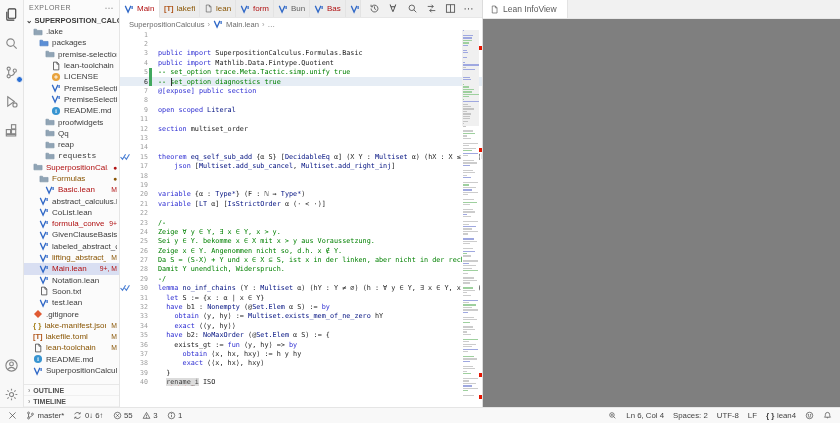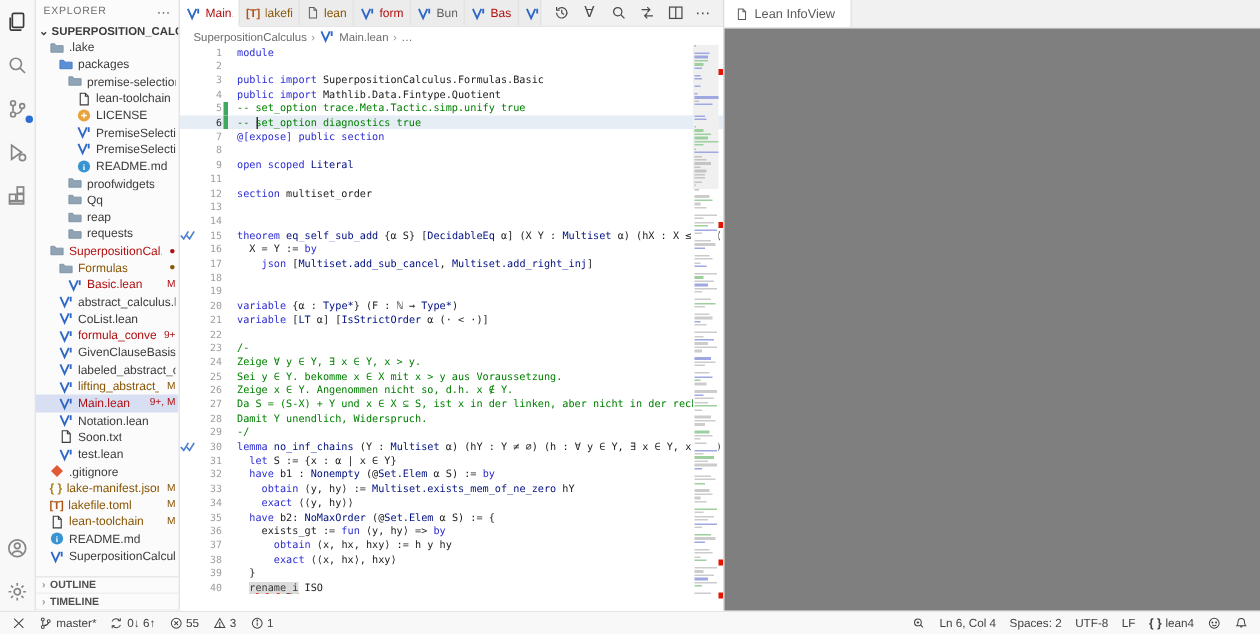--- a/index.html
+++ b/index.html
@@ -241,21 +241,21 @@
           <span class="tree-label">Qq</span>
         </div>
         <div class="tree-row" style="padding-left: 21px;">
           <span class="icon">
             <svg width="10" height="10" viewBox="0 0 16 16">
               <path d="M1.5 3.5 h4 l1.5 2 h7.5 v7 h-13 Z" fill="#90a4b5" stroke="#7d93a6" stroke-width="1"></path>
             </svg>
           </span>
           <span class="tree-label">reap</span>
         </div>
-        <div class="tree-row" style="padding-left: 21px;">
+        <div class="tree-row" style="padding-left: 21px; font-family: Liberation Mono, monospace;">
           <span class="icon">
             <svg width="10" height="10" viewBox="0 0 16 16">
               <path d="M1.5 3.5 h4 l1.5 2 h7.5 v7 h-13 Z" fill="#90a4b5" stroke="#7d93a6" stroke-width="1"></path>
             </svg>
           </span>
           <span class="tree-label">requests</span>
         </div>
         <div class="tree-row" style="padding-left: 9px;">
           <span class="icon">
             <svg width="10" height="10" viewBox="0 0 16 16">
@@ -544,38 +544,37 @@
             <path d="M2 3 L6.5 13 L11 3"></path>
             <path d="M13 3 v5"></path>
           </svg>
         </span>
         <span>Main.lean</span>
         <span class="bc-sep">›</span>
         <span>…</span>
       </div>
     <div class="codearea">
       <div id="code-lines">
-          <div class="code-line"><span class="glyph"></span><span class="lnum">1</span><span class="chg"><span class="bar"></span></span><span class="ltext"><span class="s-k">module</span></span></div>
+          <div class="code-line"><span class="glyph"></span><span class="lnum">1</span><span class="chg"><span class="bar"></span></span></div>
           <div class="code-line"><span class="glyph"></span><span class="lnum">2</span><span class="chg"><span class="bar"></span></span><span class="ltext"></span></div>
           <div class="code-line"><span class="glyph"></span><span class="lnum">3</span><span class="chg"><span class="bar"></span></span><span class="ltext"><span class="s-k">public import</span><span class="s-p"> SuperpositionCalculus.Formulas.Basic</span></span></div>
           <div class="code-line"><span class="glyph"></span><span class="lnum">4</span><span class="chg"><span class="bar"></span></span><span class="ltext"><span class="s-k">public import</span><span class="s-p"> Mathlib.Data.Fintype.Quotient</span></span></div>
           <div class="code-line"><span class="glyph"></span><span class="lnum">5</span><span class="chg changed"><span class="bar"></span></span><span class="ltext"><span class="s-c">-- set_option trace.Meta.Tactic.simp.unify true</span></span></div>
           <div class="code-line current"><span class="glyph"></span><span class="lnum cur">6</span><span class="chg changed"><span class="bar"></span></span><span class="ltext"><span class="s-c">-- set_option diagnostics true</span></span><span class="cursor-caret" style="left: 51.3px;"></span></div>
           <div class="code-line"><span class="glyph"></span><span class="lnum">7</span><span class="chg"><span class="bar"></span></span><span class="ltext"><span class="s-a">@[expose]</span><span class="s-k"> public section</span></span></div>
           <div class="code-line"><span class="glyph"></span><span class="lnum">8</span><span class="chg"><span class="bar"></span></span><span class="ltext"></span></div>
           <div class="code-line"><span class="glyph"></span><span class="lnum">9</span><span class="chg"><span class="bar"></span></span><span class="ltext"><span class="s-k">open scoped</span><span class="s-v"> Literal</span></span></div>
           <div class="code-line"><span class="glyph"></span><span class="lnum">11</span><span class="chg"><span class="bar"></span></span><span class="ltext"></span></div>
           <div class="code-line"><span class="glyph"></span><span class="lnum">12</span><span class="chg"><span class="bar"></span></span><span class="ltext"><span class="s-k">section</span><span class="s-p"> multiset_order</span></span></div>
           <div class="code-line"><span class="glyph"></span><span class="lnum">13</span><span class="chg"><span class="bar"></span></span><span class="ltext"></span></div>
           <div class="code-line"><span class="glyph"></span><span class="lnum">14</span><span class="chg"><span class="bar"></span></span></div>
           <div class="code-line"><span class="glyph"><svg width="11" height="8" viewBox="0 0 18 12" fill="none" stroke="#4a7fd4" stroke-width="2">
                 <path d="M1 6 l3.5 4 L10 1"></path>
                 <path d="M8 6 l3.5 4 L17 1"></path>
               </svg></span><span class="lnum">15</span><span class="chg"><span class="bar"></span></span><span class="ltext"><span class="s-k">theorem</span><span class="s-v"> eq_self_sub_add</span><span class="s-p"> {α S} [</span><span class="s-v">DecidableEq</span><span class="s-p"> α] (X Y : </span><span class="s-v">Multiset</span><span class="s-p"> α) (hX : X ≤ S) (h</span></span></div>
-          <div class="code-line"><span class="glyph"></span><span class="lnum">16</span><span class="chg"><span class="bar"></span></span><span class="ltext"><span class="s-p">  X = Y := </span><span class="s-k">by</span></span></div>
           <div class="code-line"><span class="glyph"></span><span class="lnum">17</span><span class="chg"><span class="bar"></span></span><span class="ltext"><span class="s-k">    json</span><span class="s-p"> [</span><span class="s-v">Multiset.add_sub_cancel</span><span class="s-p">, </span><span class="s-v">Multiset.add_right_inj</span><span class="s-p">]</span></span></div>
           <div class="code-line"><span class="glyph"></span><span class="lnum">18</span><span class="chg"><span class="bar"></span></span><span class="ltext"></span></div>
           <div class="code-line"><span class="glyph"></span><span class="lnum">19</span><span class="chg"><span class="bar"></span></span><span class="ltext"></span></div>
           <div class="code-line"><span class="glyph"></span><span class="lnum">20</span><span class="chg"><span class="bar"></span></span><span class="ltext"><span class="s-k">variable</span><span class="s-p"> {α : </span><span class="s-v">Type*</span><span class="s-p">} (F : ℕ → </span><span class="s-v">Type*</span><span class="s-p">)</span></span></div>
           <div class="code-line"><span class="glyph"></span><span class="lnum">21</span><span class="chg"><span class="bar"></span></span><span class="ltext"><span class="s-k">variable</span><span class="s-p"> [</span><span class="s-v">LT</span><span class="s-p"> α] [</span><span class="s-v">IsStrictOrder</span><span class="s-p"> α (· &lt; ·)]</span></span></div>
           <div class="code-line"><span class="glyph"></span><span class="lnum">22</span><span class="chg"><span class="bar"></span></span><span class="ltext"></span></div>
           <div class="code-line"><span class="glyph"></span><span class="lnum">23</span><span class="chg"><span class="bar"></span></span><span class="ltext"><span class="s-c">/-</span></span></div>
           <div class="code-line"><span class="glyph"></span><span class="lnum">24</span><span class="chg"><span class="bar"></span></span><span class="ltext"><span class="s-c">Zeige ∀ y ∈ Y, ∃ x ∈ Y, x &gt; y.</span></span></div>
           <div class="code-line"><span class="glyph"></span><span class="lnum">25</span><span class="chg"><span class="bar"></span></span><span class="ltext"><span class="s-c">Sei y ∈ Y. bekomme x ∈ X mit x &gt; y aus Voraussetzung.</span></span></div>
           <div class="code-line"><span class="glyph"></span><span class="lnum">26</span><span class="chg"><span class="bar"></span></span><span class="ltext"><span class="s-c">Zeige x ∈ Y. Angenommen nicht so, d.h. x ∉ Y.</span></span></div>

